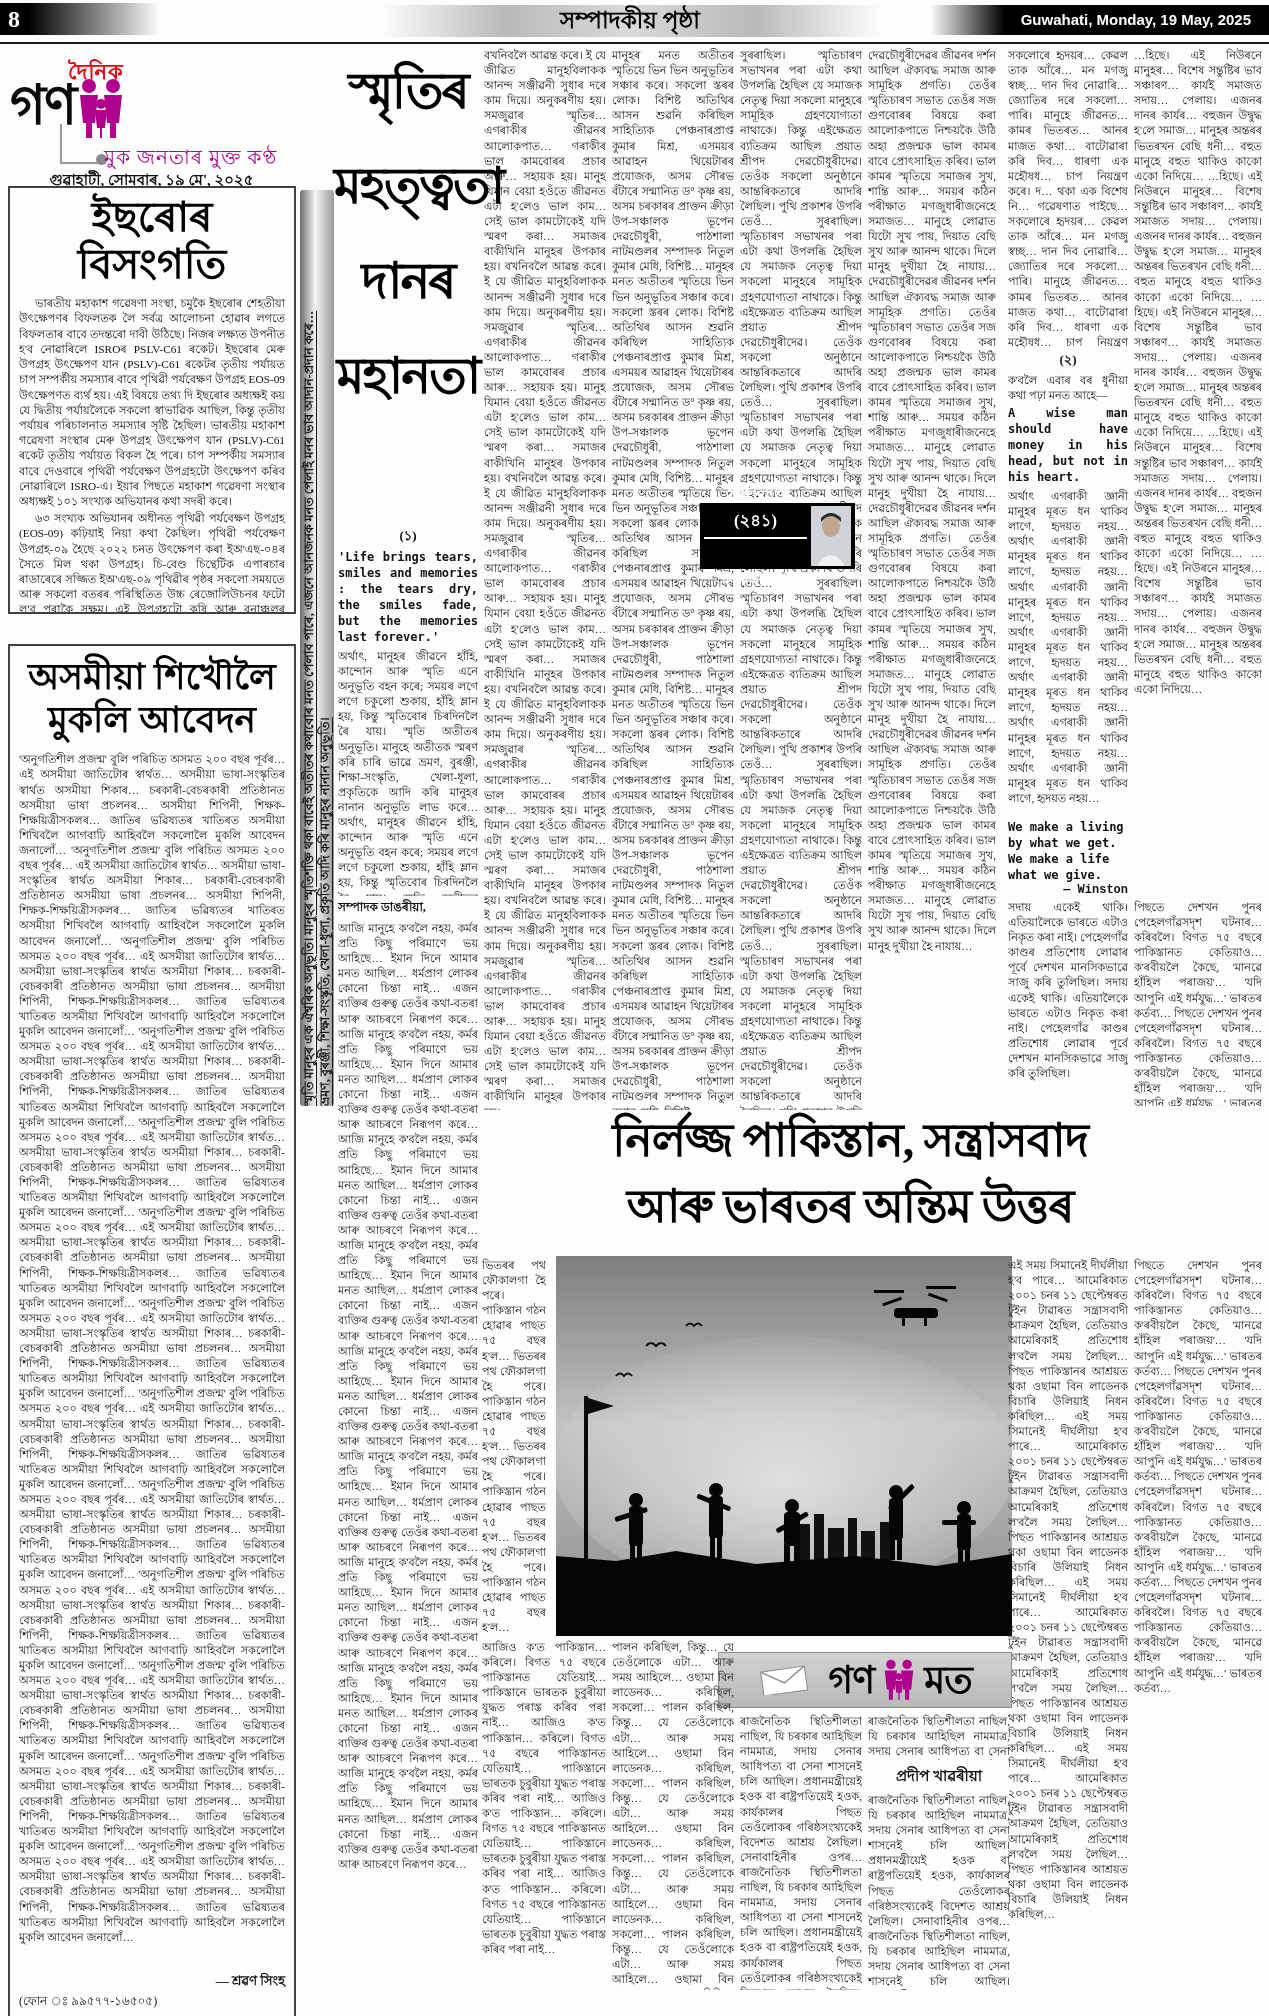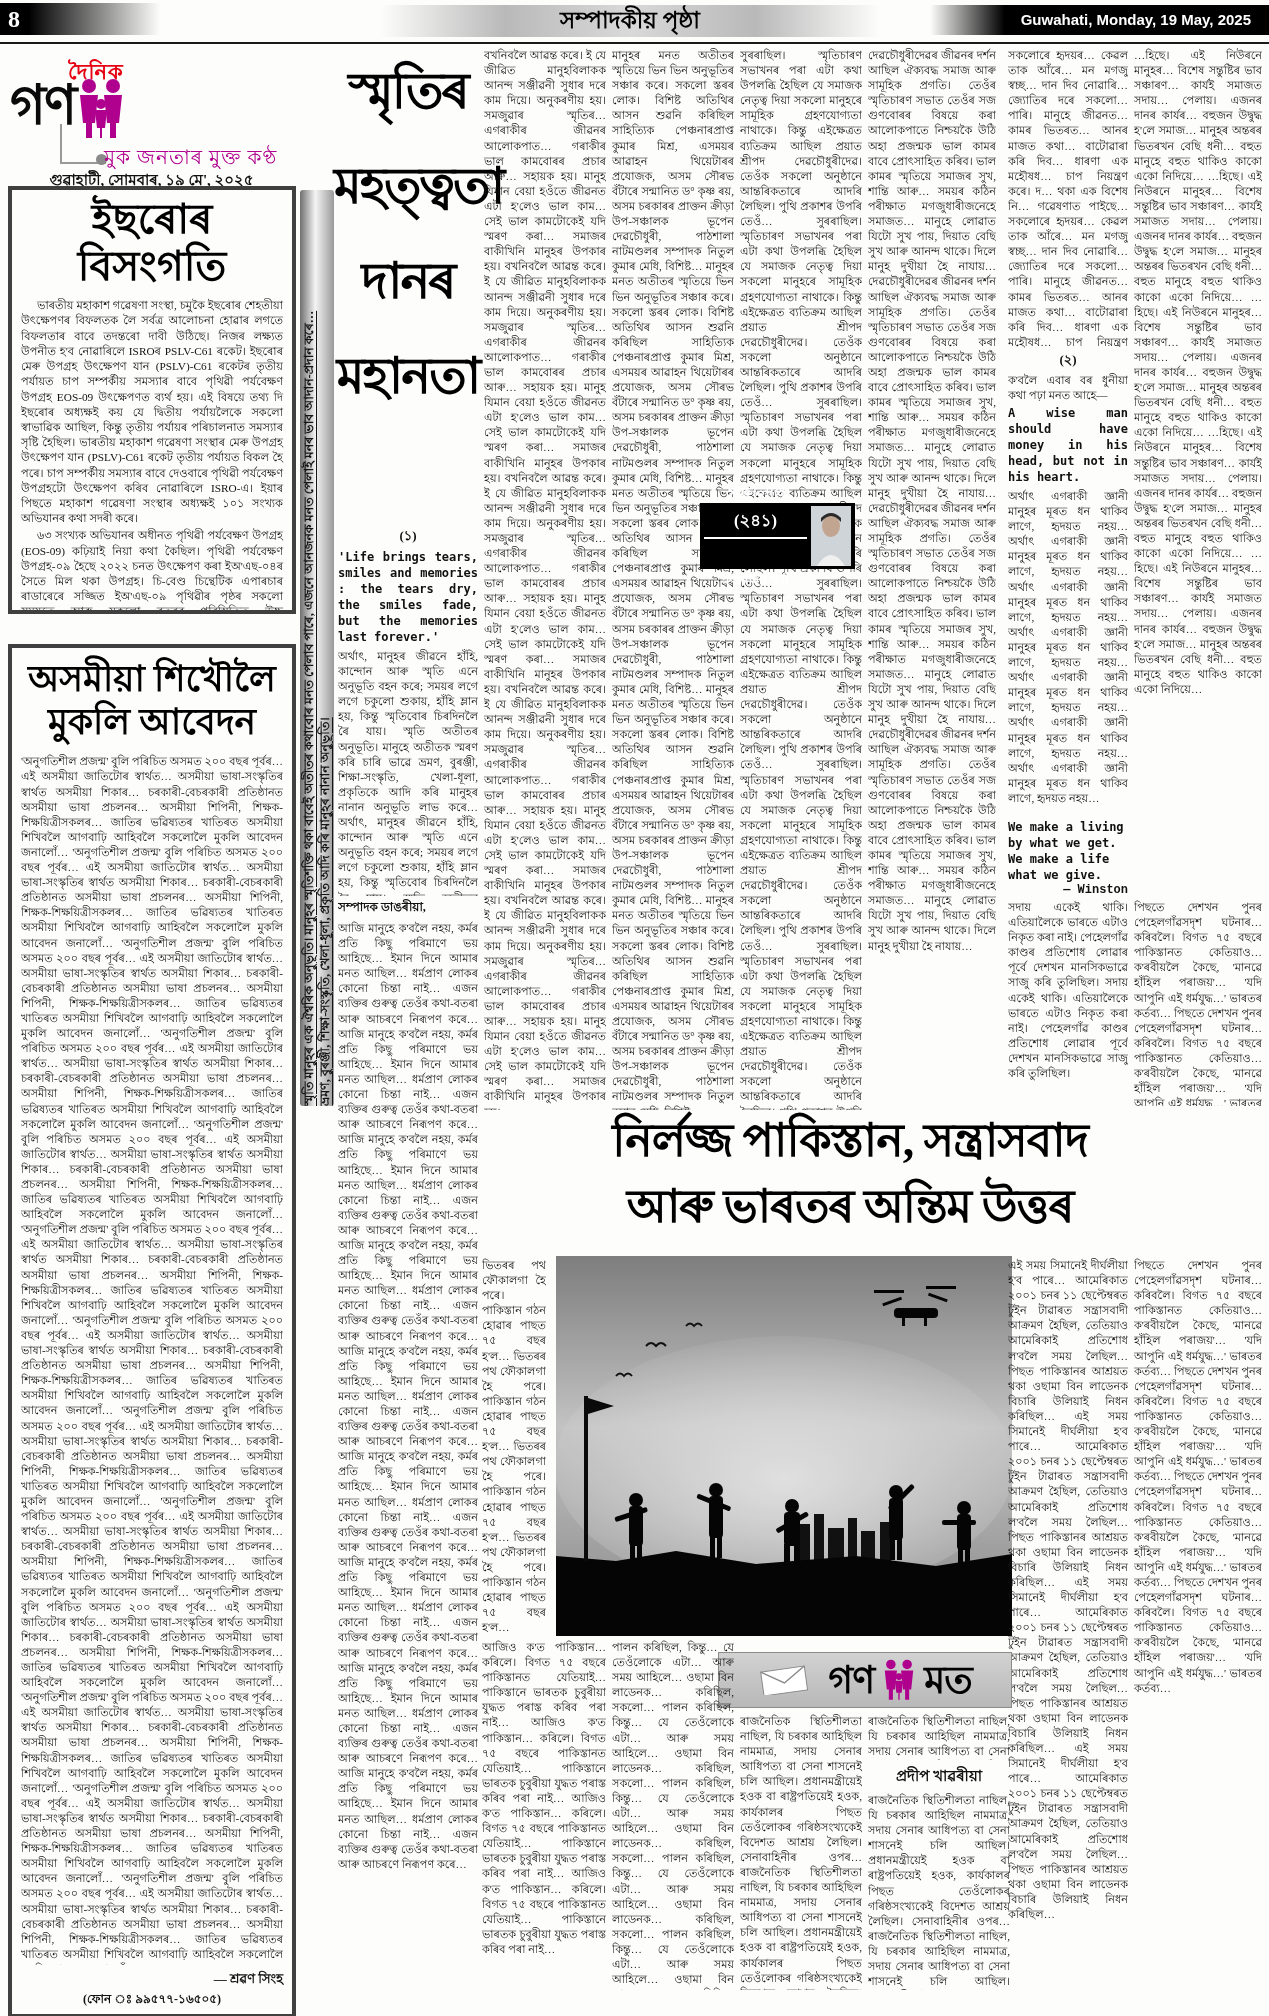--- a/index.html
+++ b/index.html
@@ -23,31 +23,31 @@
   .mh-daily{position:absolute;left:60px;top:6px;color:#e60012;font-size:21px;font-weight:bold;letter-spacing:1px;}
   .mh-row{position:absolute;left:2px;top:26px;width:285px;display:flex;align-items:flex-end;}
   .mh-word{font-size:55px;font-weight:900;line-height:60px;color:#0a0a0a;letter-spacing:-2px;}
   .mh-icon{width:50px;height:62px;margin:0 1px -4px 1px;flex:none;}
   .mh-tagline{position:absolute;left:96px;top:92px;color:#b0008e;font-size:20px;font-weight:normal;letter-spacing:1px;}
   .mh-deco{position:absolute;left:52px;top:74px;width:44px;height:38px;border-left:2px solid #999;border-bottom:2px solid #999;}
   .mh-dot{position:absolute;left:88px;top:104px;width:11px;height:11px;border-radius:50%;background:#8a8a8a;}
   .mh-dateline{position:absolute;left:0;top:118px;width:287px;text-align:center;font-size:15px;font-weight:bold;}
 
   
-  .boxart{border:4px solid #404040;box-sizing:border-box;padding:4px 9px;background:#fdfdfc;overflow:hidden;}
+  .boxart{border:2px solid #404040;box-sizing:border-box;padding:4px 9px;background:#fdfdfc;overflow:hidden;}
   .box1{left:8px;top:186px;width:288px;height:428px;}
   .box2{left:8px;top:620px;width:288px;height:1374px;display:flex;flex-direction:column;margin-top:24px;}
   .box-headline{text-align:center;font-weight:900;color:#000;}
   .box1 .box-headline{font-size:41px;line-height:1.15;margin:2px 0 8px;}
   .box2 .box-headline{font-size:36px;line-height:1.2;margin:6px 0 10px;}
   .bodytext{font-size:11.3px;line-height:15.2px;text-align:justify;color:#101010;}
   .bodytext p{margin:0 0 2px;text-indent:16px;}
   .box2-body{flex:1;overflow:hidden;}
   .sig-line{text-align:right;font-weight:bold;font-size:13px;margin-top:4px;}
-  .phone-line{text-align:center;font-weight:bold;font-size:12px;}
+  .phone-line{font-weight:normal;font-size:12px;}
 
   
   .vstrip{left:300px;top:190px;width:34px;height:916px;background:linear-gradient(to right,#6f6f6f,#f4f4f4 45%,#9a9a9a);
           display:flex;justify-content:center;overflow:hidden;border-radius:3px;}
   .vline{writing-mode:vertical-rl;transform:rotate(180deg);font-size:12.5px;font-weight:bold;color:#151515;
          text-decoration:underline;line-height:16px;height:916px;overflow:hidden;}
 
   
   .bigheadline{left:334px;top:44px;width:148px;height:480px;text-align:center;}
   .bh-line{display:block;font-size:50px;font-weight:900;line-height:95px;white-space:nowrap;letter-spacing:-2px;color:#000;}

